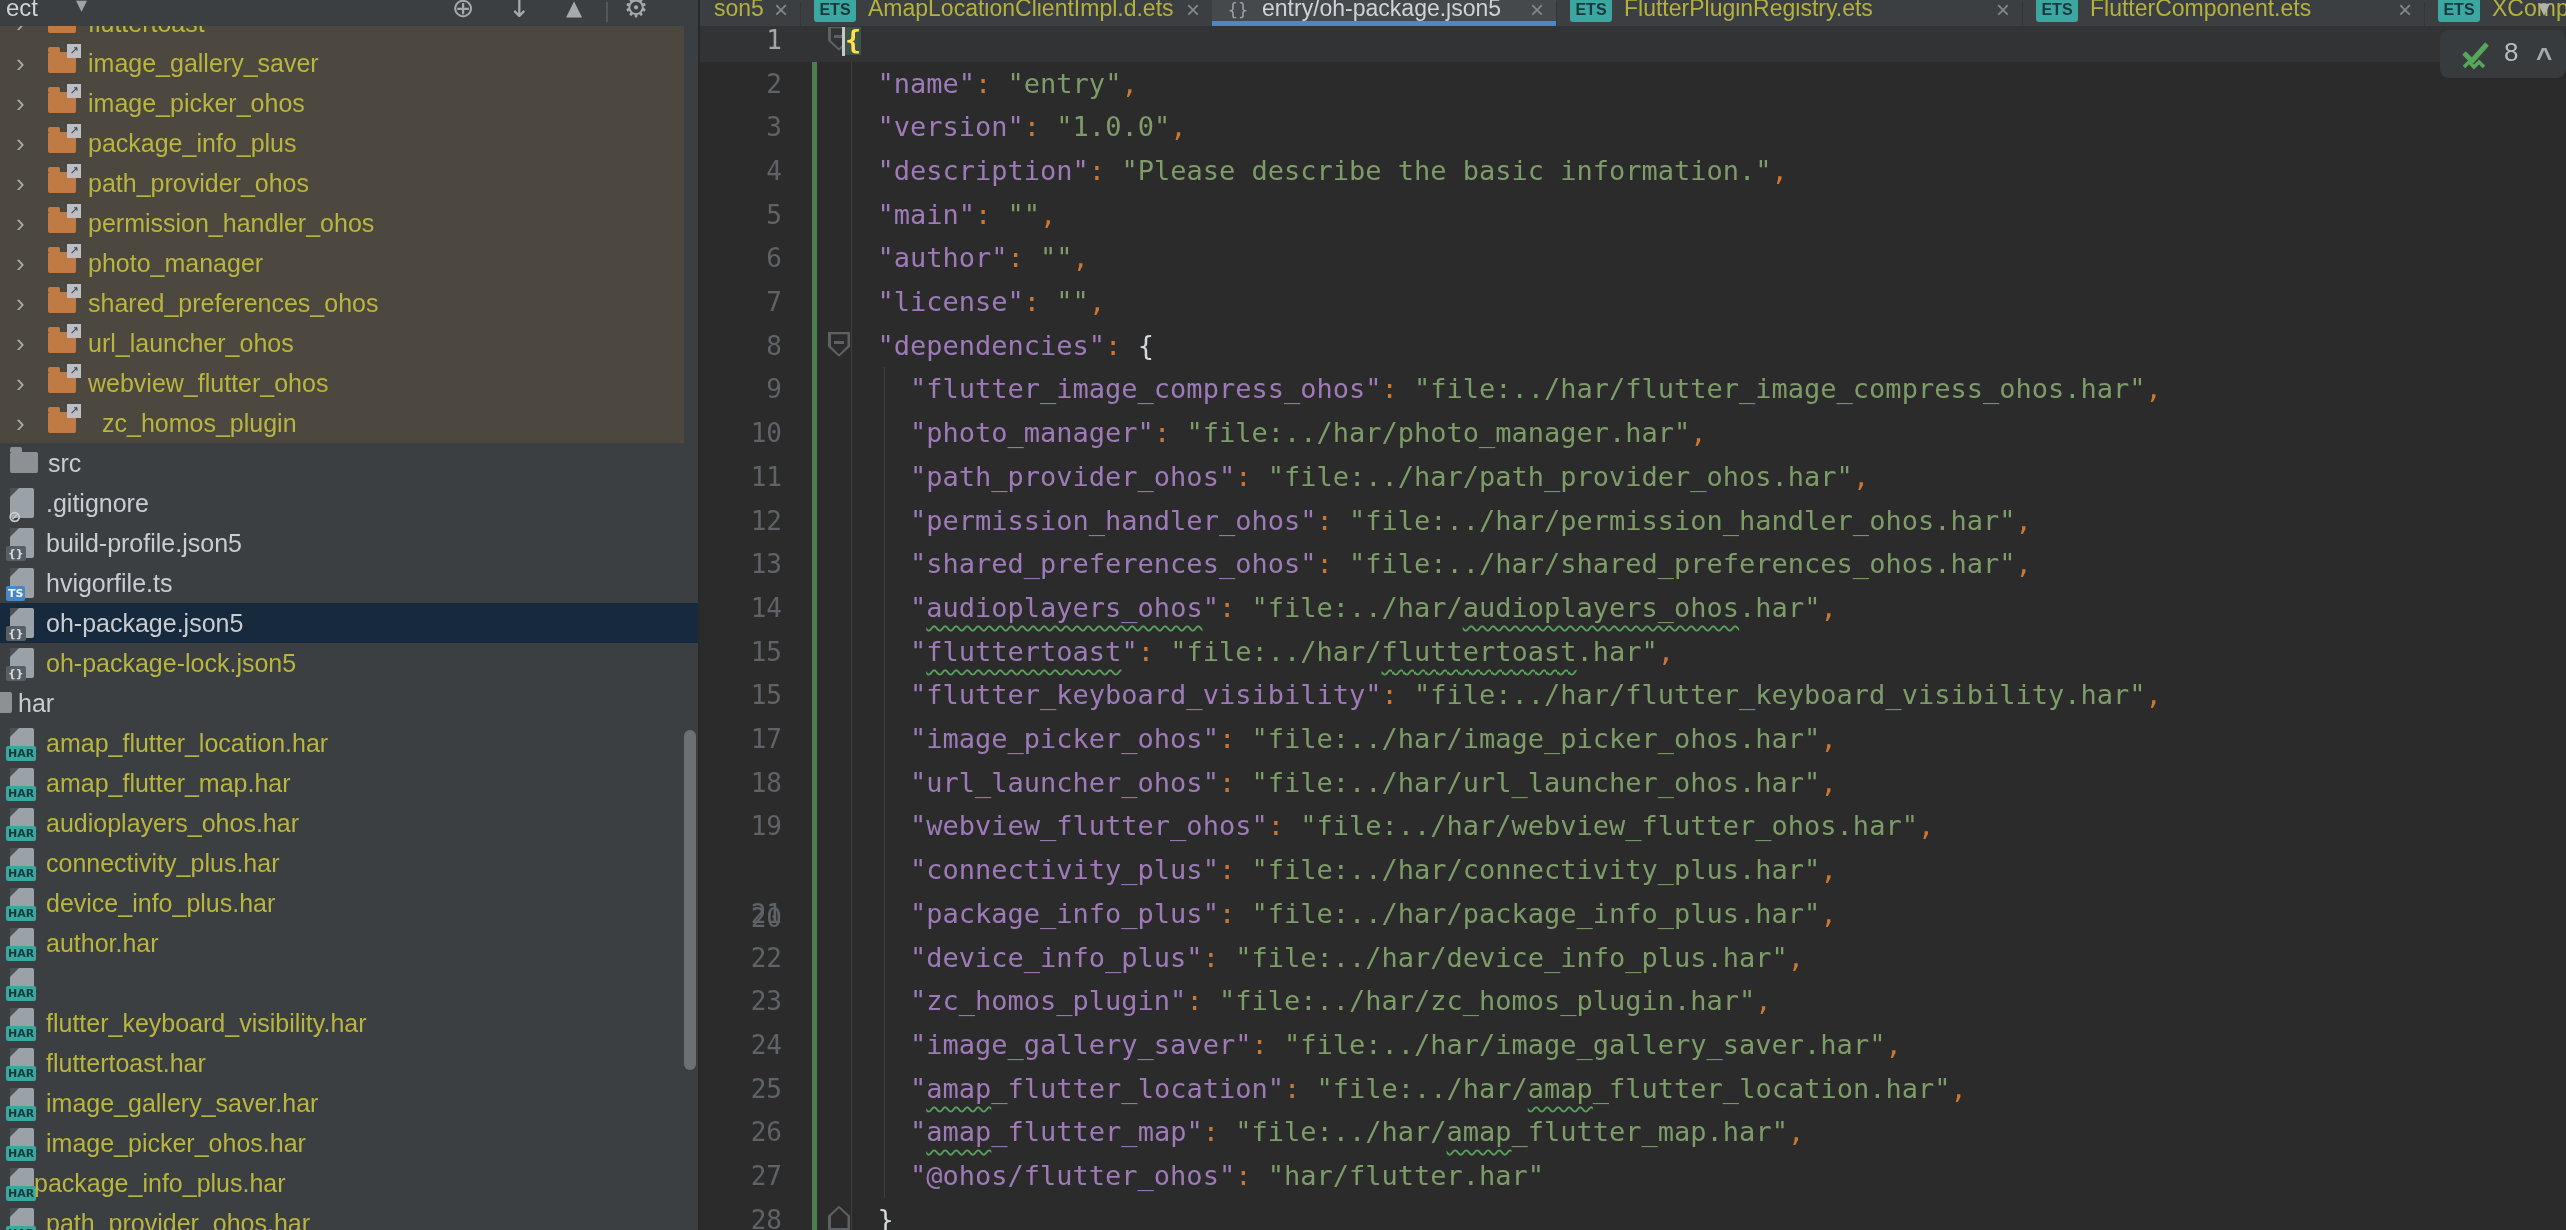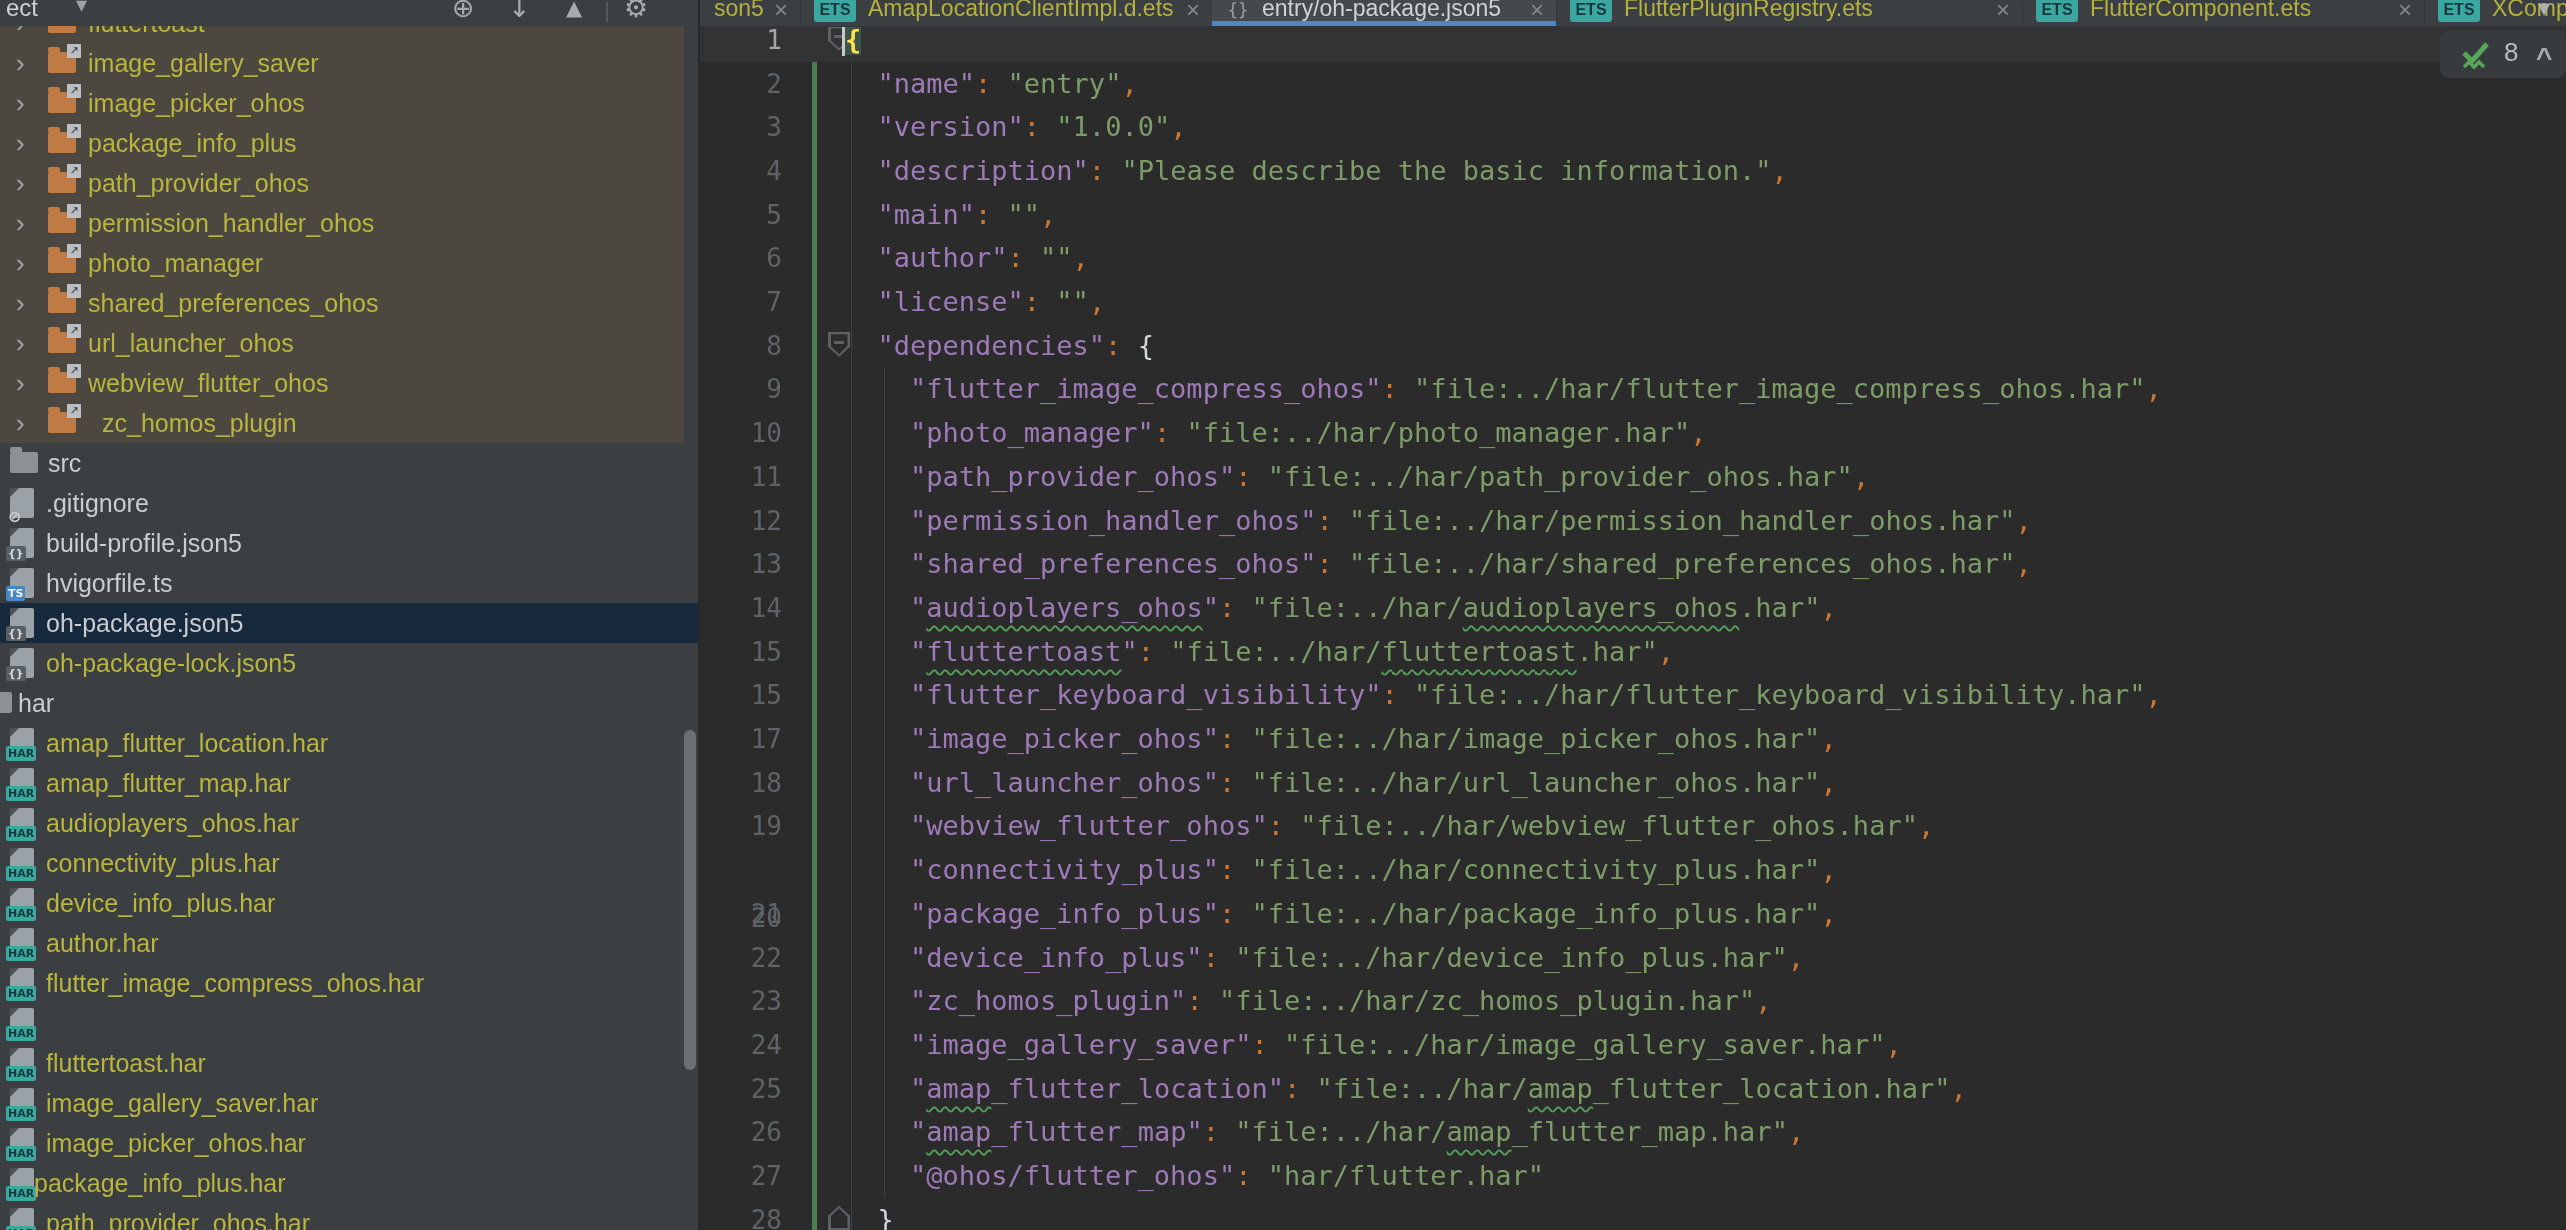--- a/index.html
+++ b/index.html
@@ -251,26 +251,26 @@
         <div class="tree-row olive" style="top: 923px;">
           <span class="page" style="left:10px">
             <span class="fbadge har">HAR</span>
           </span>
       <span style="position:absolute;left:46px">author.har</span>
         </div>
         <div class="tree-row olive" style="top: 963px;">
           <span class="page" style="left:10px">
             <span class="fbadge har">HAR</span>
           </span>
-      <span style="position:absolute;left:46px">flutter_image_compress_ohos.har</span>
         </div>
         <div class="tree-row olive" style="top: 1003px;">
           <span class="page" style="left:10px">
             <span class="fbadge har">HAR</span>
           </span>
+      <span style="position:absolute;left:46px">flutter_keyboard_visibility.har</span>
         </div>
         <div class="tree-row olive" style="top: 1043px;">
           <span class="page" style="left:10px">
             <span class="fbadge har">HAR</span>
           </span>
       <span style="position:absolute;left:46px">fluttertoast.har</span>
         </div>
         <div class="tree-row olive" style="top: 1083px;">
           <span class="page" style="left:10px">
             <span class="fbadge har">HAR</span>

